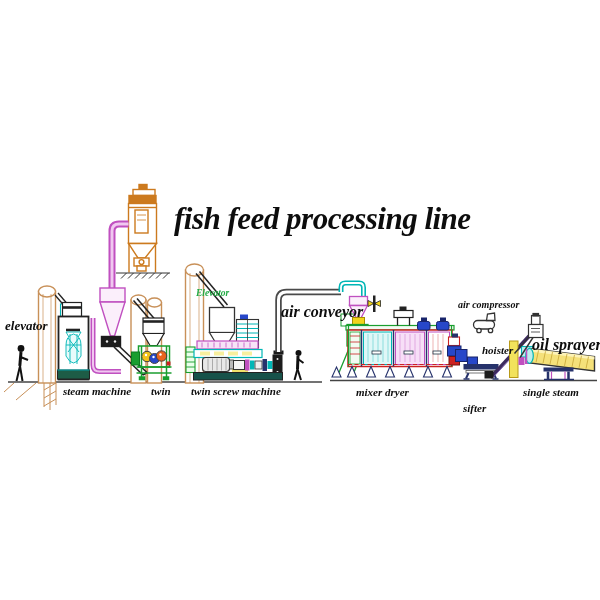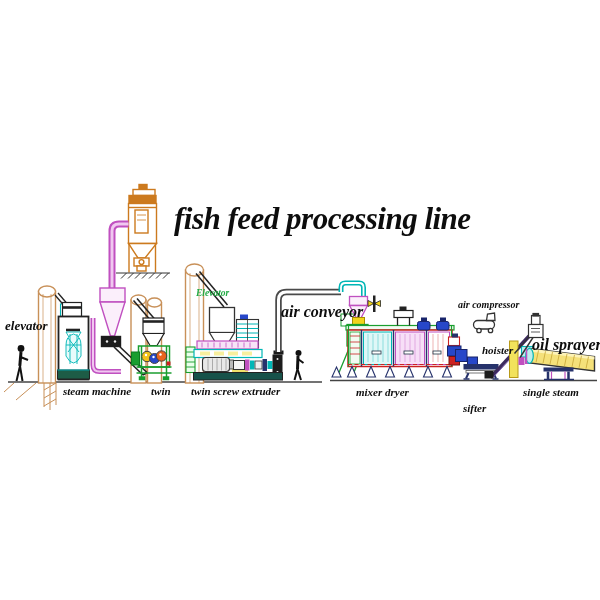--- a/index.html
+++ b/index.html
@@ -323,21 +323,21 @@
       <line x1="544" y1="379.5" x2="574" y2="379.5" stroke="#26326b" stroke-width="1.5"></line>
     </g>
   </g>
 </svg>
 
 <div class="title">fish feed processing line</div>
 <div class="lbl" style="left:5px;top:318px;font-size:13px">elevator</div>
 <div class="lbl-green" style="left:196px;top:288px">Elevator</div>
 <div class="lbl" style="left:63px;top:385px">steam machine</div>
 <div class="lbl" style="left:151px;top:385px">twin</div>
-<div class="lbl" style="left:191px;top:385px">twin screw extruder</div>
+<div class="lbl" style="left:191px;top:385px">twin screw machine</div>
 <div class="lbl" style="left:281px;top:303px;font-size:16px">air conveyor</div>
 <div class="lbl" style="left:356px;top:386px">mixer dryer</div>
 <div class="lbl" style="left:458px;top:299px;font-size:10px">air compressor</div>
 <div class="lbl" style="left:482px;top:344px">hoister</div>
 <div class="lbl" style="left:463px;top:402px">sifter</div>
 <div class="lbl" style="left:532px;top:336px;font-size:16px">oil sprayer</div>
 <div class="lbl" style="left:523px;top:386px">single steam</div>
 
 </div>
 

